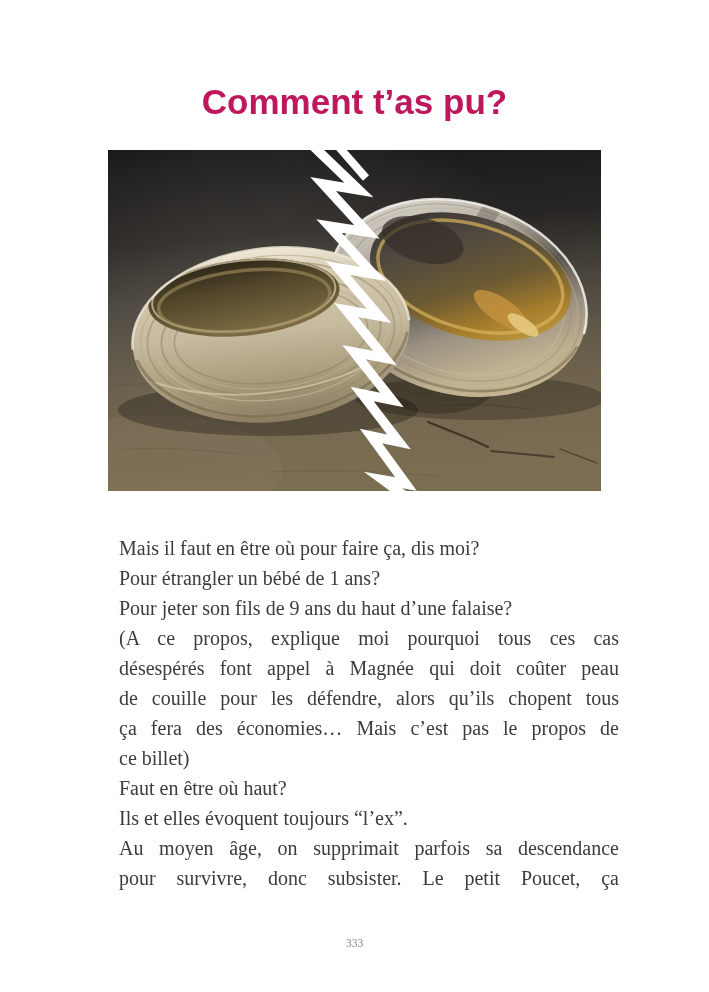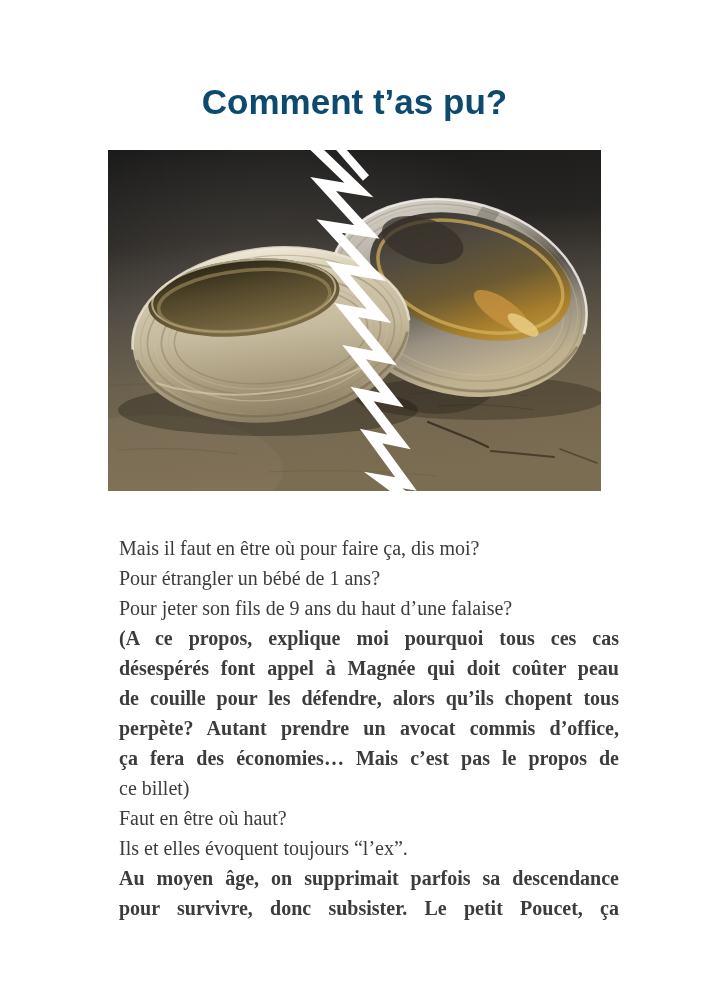--- a/index.html
+++ b/index.html
@@ -23,21 +23,21 @@
     position: absolute;
     top: 82px;
     left: 0;
     width: 709px;
     margin: 0;
     text-align: center;
     font-family: "Liberation Sans", sans-serif;
     font-weight: 700;
     font-size: 35px;
     line-height: 40px;
-    color: #0c4a6e;
+    color: #be185d;
   }
   .photo {
     position: absolute;
     left: 108px;
     top: 150px;
     width: 493px;
     height: 341px;
     margin: 0;
     padding: 0;
   }
@@ -52,21 +52,20 @@
     color: #3c3c3c;
     margin-left: 14px;
   }
   .line {
     min-height: 30px;
     text-align: left;
   }
   .line.just {
     text-align: justify;
     text-align-last: justify;
-    font-weight: bold;
   }
   .pagenum {
     position: absolute;
     top: 936px;
     left: 0;
     width: 709px;
     text-align: center;
     font-size: 11.5px;
     line-height: 14px;
     color: #8b8177;
@@ -186,23 +185,23 @@
     </svg>
   </figure>
 
   <section class="body-text">
     <div class="line">Mais il faut en être où pour faire ça, dis moi?</div>
     <div class="line">Pour étrangler un bébé de 1 ans?</div>
     <div class="line">Pour jeter son fils de 9 ans du haut d’une falaise?</div>
     <div class="line just">(A ce propos, explique moi pourquoi tous ces cas</div>
     <div class="line just">désespérés font appel à Magnée qui doit coûter peau</div>
     <div class="line just">de couille pour les défendre, alors qu’ils chopent tous</div>
-    <div class="line just">perpète? Autant prendre un avocat commis d’office,</div>
     <div class="line just">ça fera des économies… Mais c’est pas le propos de</div>
     <div class="line">ce billet)</div>
     <div class="line">Faut en être où haut?</div>
     <div class="line">Ils et elles évoquent toujours “l’ex”.</div>
     <div class="line just">Au moyen âge, on supprimait parfois sa descendance</div>
     <div class="line just">pour survivre, donc subsister. Le petit Poucet, ça</div>
   </section>
 
+  <div class="pagenum">333</div>
 
 </div>
 
 </body></html>

